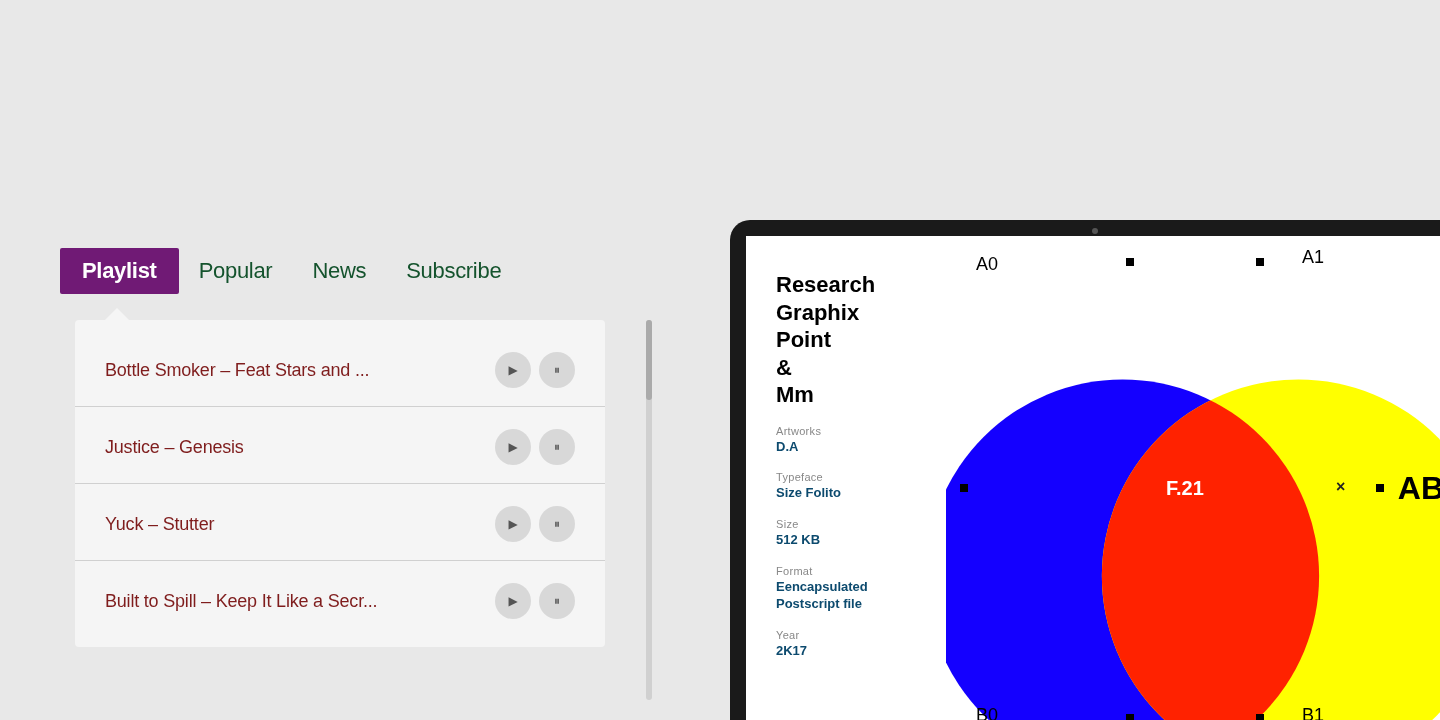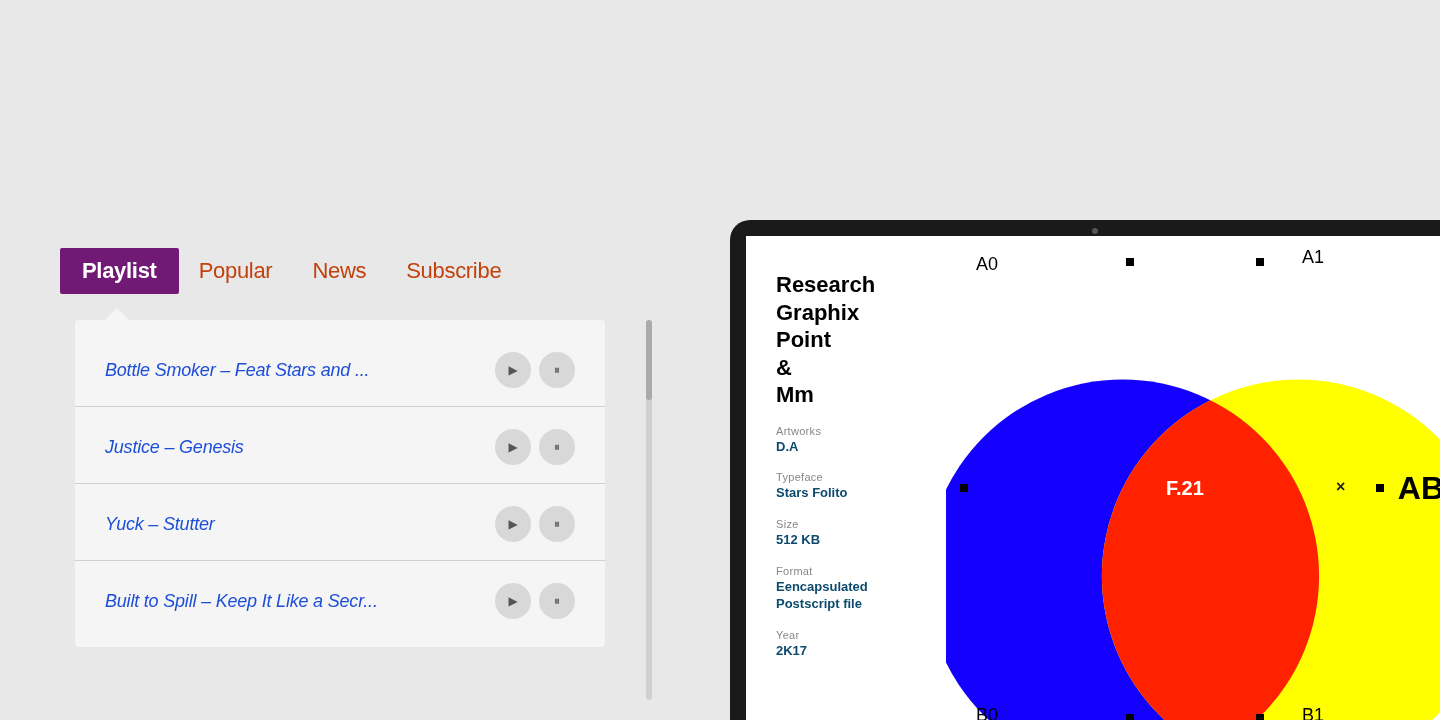--- a/index.html
+++ b/index.html
@@ -29,21 +29,21 @@
       left: 60px;
       display: flex;
       align-items: center;
       gap: 0;
     }
 
     .nav-tab {
       padding: 8px 20px;
       font-size: 22px;
       font-weight: 500;
-      color: #c2410c;
+      color: #14532d;
       cursor: pointer;
       letter-spacing: -0.3px;
     }
 
     .nav-tab.active {
       background: #701a75;
       color: #fff;
       font-weight: 700;
       padding: 10px 22px;
       border-radius: 2px;
@@ -79,24 +79,23 @@
       justify-content: space-between;
     }
 
     .playlist-item:last-child {
       border-bottom: none;
     }
 
     .track-name {
       font-size: 18px;
       font-weight: 400;
-      color: #1d4ed8;
+      color: #7f1d1d;
       flex: 1;
       letter-spacing: -0.2px;
-      font-style: italic;
     }
 
     .track-controls {
       display: flex;
       gap: 8px;
       align-items: center;
       margin-left: 20px;
     }
 
     .ctrl-btn {
@@ -349,21 +348,21 @@
       <div class="screen-left-info">
         <div class="info-title">Research<br>Graphix<br>Point<br>&amp;<br>Mm</div>
 
         <div class="info-row">
           <div class="info-label">Artworks</div>
           <div class="info-value">D.A</div>
         </div>
 
         <div class="info-row">
           <div class="info-label">Typeface</div>
-          <div class="info-value">Stars Folito</div>
+          <div class="info-value">Size Folito</div>
         </div>
 
         <div class="info-row">
           <div class="info-label">Size</div>
           <div class="info-value">512 KB</div>
         </div>
 
         <div class="info-row">
           <div class="info-label">Format</div>
           <div class="info-value">Eencapsulated<br>Postscript file</div>

